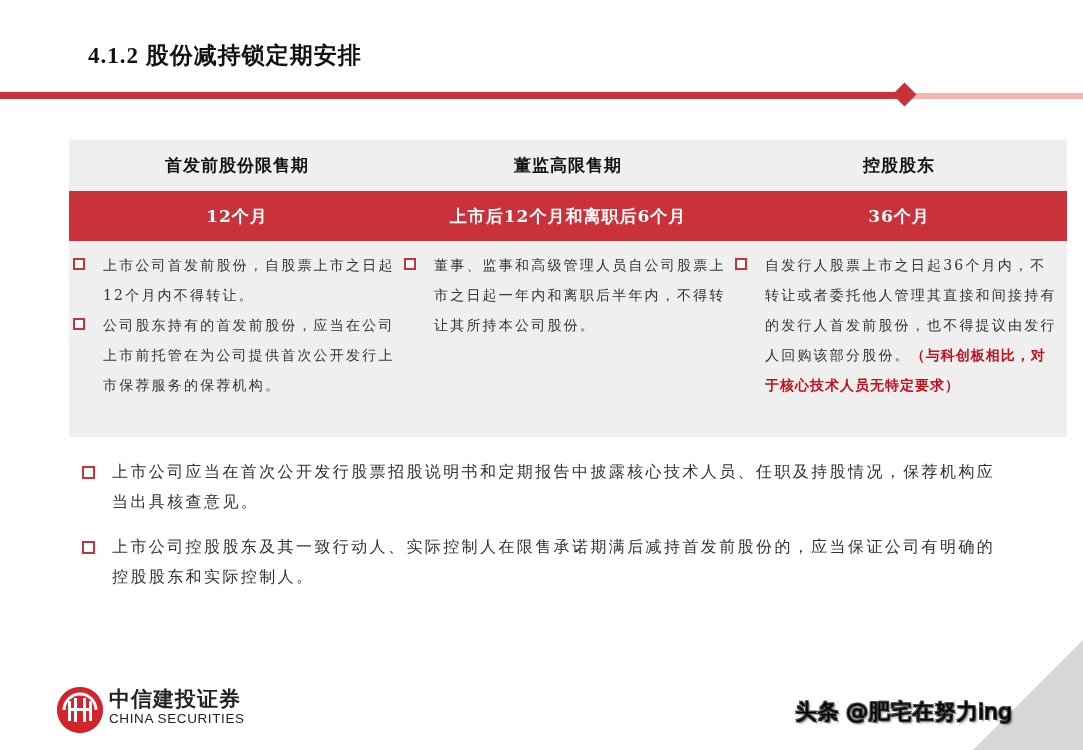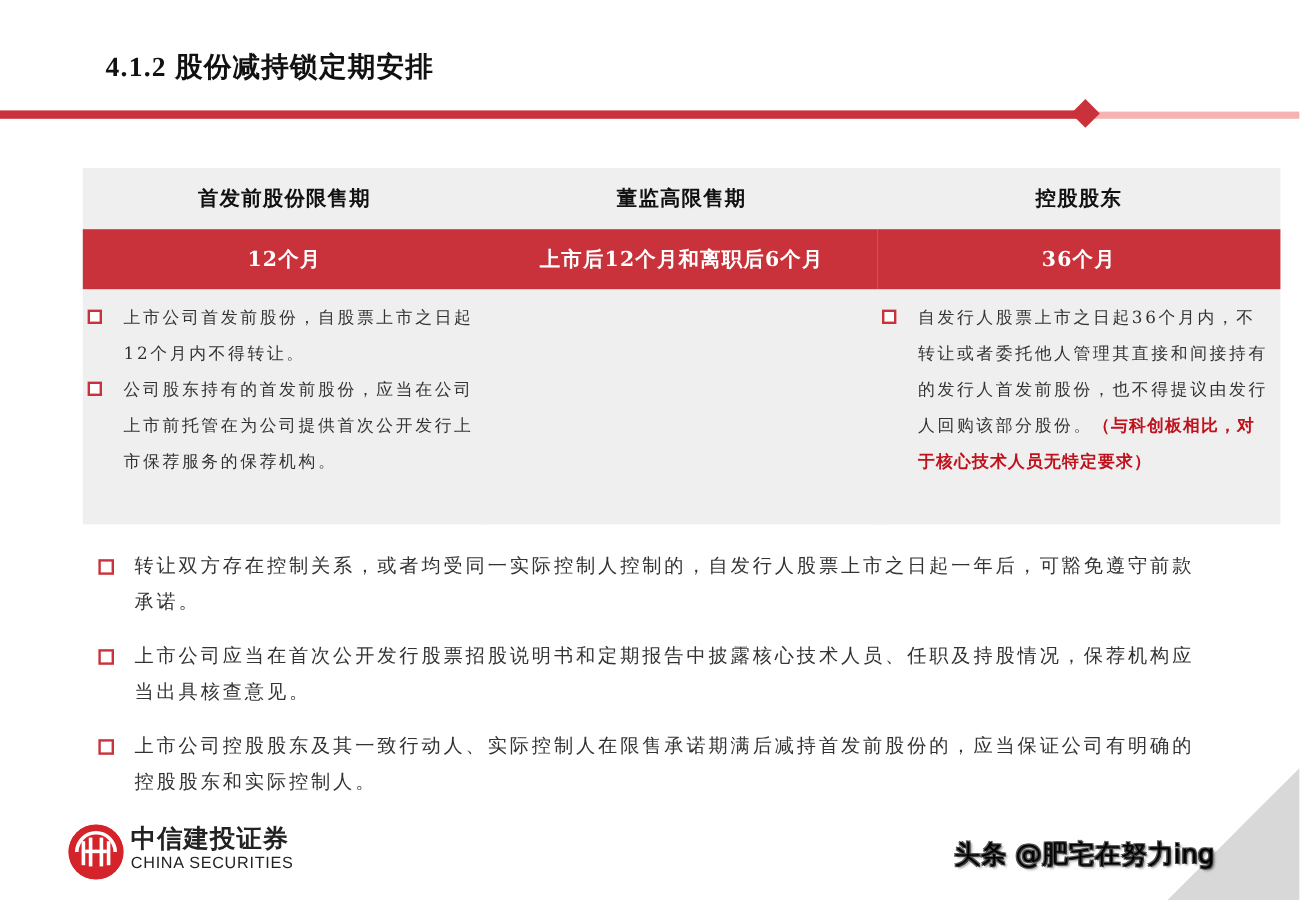--- a/index.html
+++ b/index.html
@@ -99,38 +99,40 @@
     <div class="b-item">
       <span class="sq"></span>
       <span class="b-text">公司股东持有的首发前股份，应当在公司上市前托管在为公司提供首次公开发行上市保荐服务的保荐机构。</span>
     </div>
   </div>
 </div>
 
 <div class="card" style="left:400px;">
   <div class="card-head">董监高限售期</div>
   <div class="card-bar">上市后12个月和离职后6个月</div>
+  <div class="card-body">
+    <div class="b-item">
+      <span class="sq"></span>
+      <span class="b-text">董事、监事和高级管理人员自公司股票上市之日起一年内和离职后半年内，不得转让其所持本公司股份。</span>
+    </div>
+  </div>
 </div>
 
 <div class="card" style="left:731px;">
   <div class="card-head">控股股东</div>
   <div class="card-bar">36个月</div>
   <div class="card-body">
     <div class="b-item">
       <span class="sq"></span>
       <span class="b-text"><span>自发行人股票上市之日起36个月内，不转让或者委托他人管理其直接和间接持有的发行人首发前股份，也不得提议由发行人回购该部分股份。</span><span class="hl">（与科创板相比，对于核心技术人员无特定要求）</span></span>
     </div>
   </div>
 </div>
 
 <div class="bottom-list">
-  <div class="b-item">
-    <span class="sq"></span>
-    <span class="b-text">转让双方存在控制关系，或者均受同一实际控制人控制的，自发行人股票上市之日起一年后，可豁免遵守前款承诺。</span>
-  </div>
   <div class="b-item">
     <span class="sq"></span>
     <span class="b-text">上市公司应当在首次公开发行股票招股说明书和定期报告中披露核心技术人员、任职及持股情况，保荐机构应当出具核查意见。</span>
   </div>
   <div class="b-item">
     <span class="sq"></span>
     <span class="b-text">上市公司控股股东及其一致行动人、实际控制人在限售承诺期满后减持首发前股份的，应当保证公司有明确的控股股东和实际控制人。</span>
   </div>
 </div>
 

